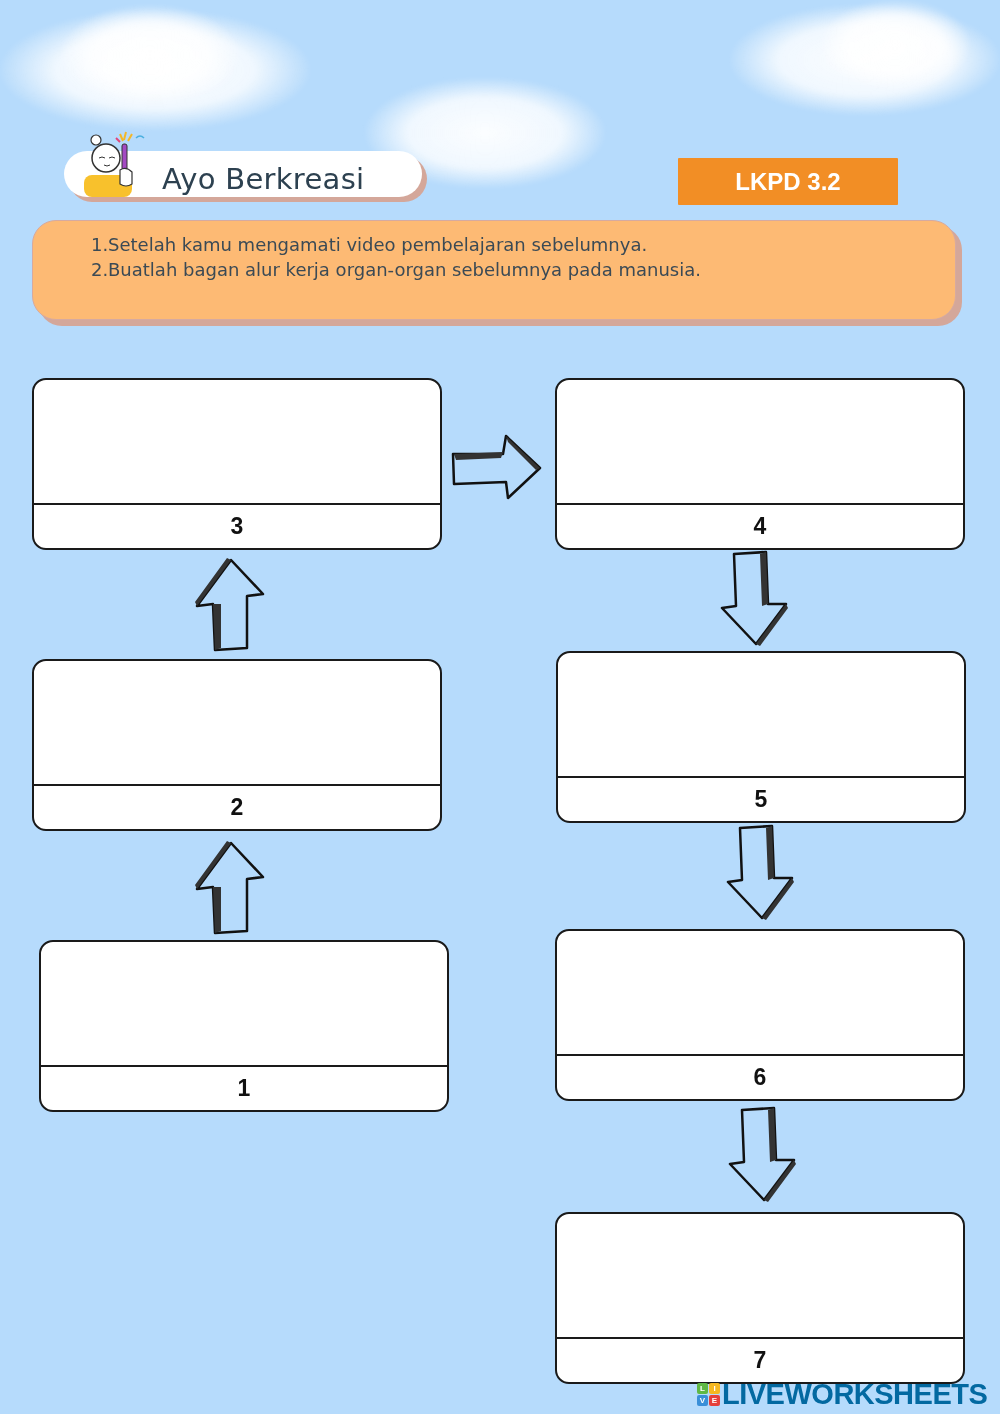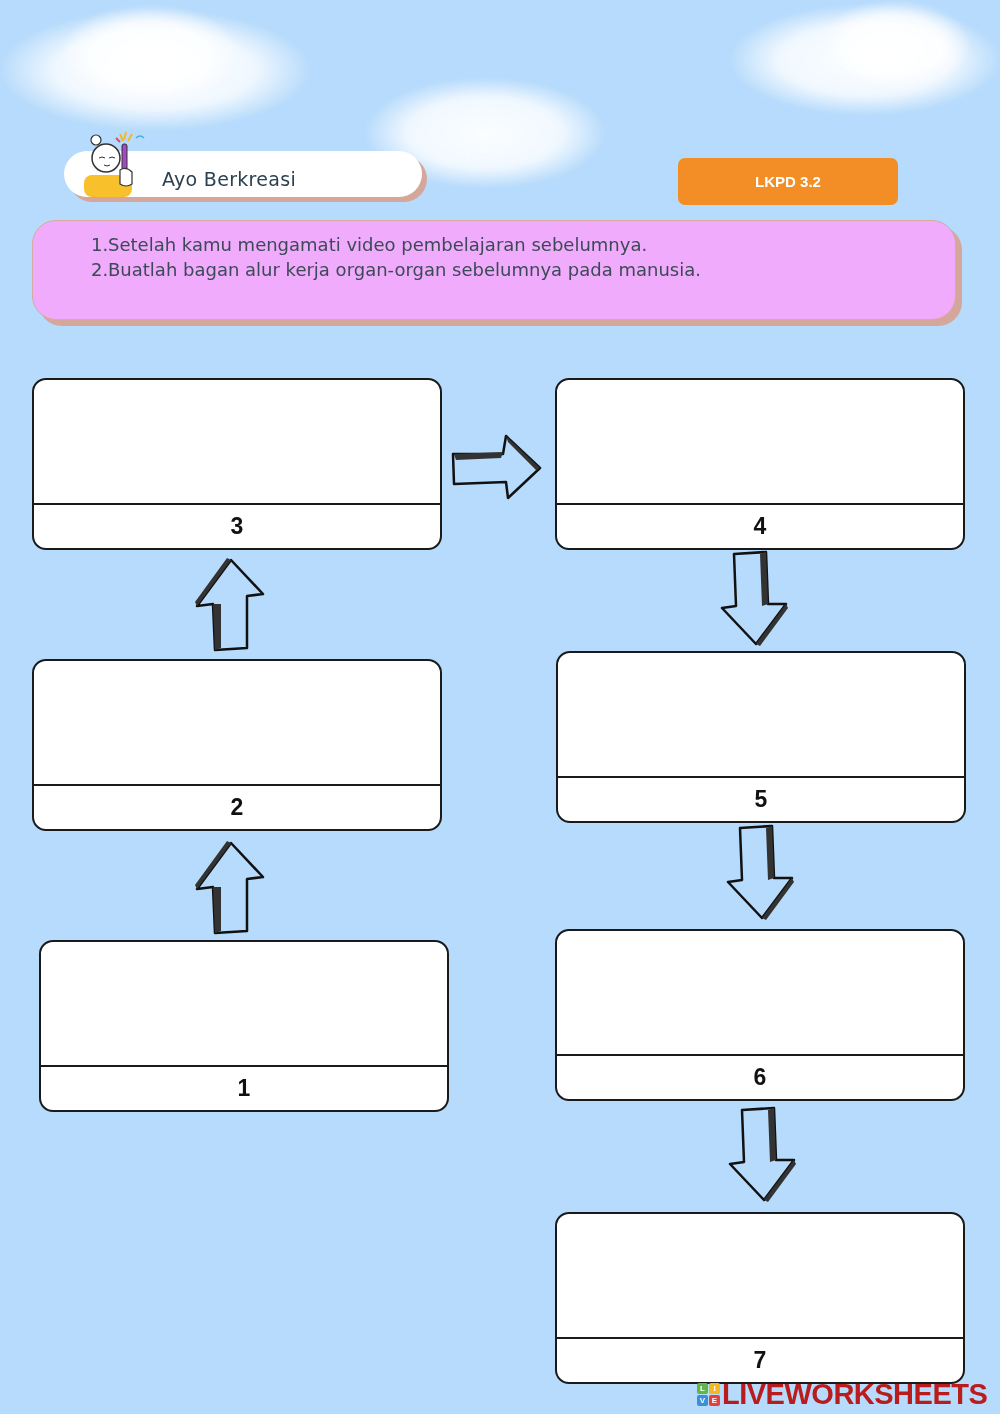--- a/index.html
+++ b/index.html
@@ -8,32 +8,32 @@
     background: #b6dbfc;
     font-family: "Liberation Sans", sans-serif;
   }
   .cloud { position: absolute; border-radius: 50%; background: radial-gradient(ellipse at center, rgba(255,255,255,0.95) 0%, rgba(255,255,255,0.8) 45%, rgba(255,255,255,0) 72%); filter: blur(2px); }
   .header-pill {
     position: absolute; left: 64px; top: 151px; width: 358px; height: 46px;
     background: #ffffff; border-radius: 24px;
     box-shadow: 5px 5px 0 #d4a79a;
   }
   .header-title {
-    position: absolute; left: 162px; top: 168px; font-size: 19px; color: #2d4150;
+    position: absolute; left: 162px; top: 162px; font-size: 29px; color: #2d4150;
     font-family: "DejaVu Sans", sans-serif; letter-spacing: 0.3px;
   }
   .mascot { position: absolute; left: 82px; top: 130px; width: 70px; height: 68px; }
   .badge {
     position: absolute; left: 678px; top: 158px; width: 220px; height: 47px;
-    background: #f28e25; border-radius: 7px; color: #fff;
-    font-weight: bold; font-size: 15px; display: flex; align-items: center; justify-content: center;
+    background: #f28e25; border-radius: 1px; color: #fff;
+    font-weight: bold; font-size: 24px; display: flex; align-items: center; justify-content: center;
   }
   .instructions {
     position: absolute; left: 32px; top: 220px; width: 922px; height: 98px;
-    background: #f0abfc; border-radius: 24px; border: 1.5px solid #d6aaa0;
+    background: #fdba74; border-radius: 24px; border: 1.5px solid #d6aaa0;
     box-shadow: 6px 6px 0 #d4a79a;
   }
   .instructions ol {
     margin: 0; padding: 0; position: absolute; left: 58px; top: 12px;
     font-family: "DejaVu Sans", sans-serif; font-size: 18px; color: #3b4a55; line-height: 24.5px;
     list-style: none;
   }
   .instructions li span.num { display: inline-block; width: 17px; }
   .box {
     position: absolute; width: 408px; height: 170px; background: #fff;
@@ -44,21 +44,21 @@
     position: absolute; left: 0; right: 0; bottom: 0; height: 44px;
     display: flex; align-items: center; justify-content: center;
     font-weight: bold; font-size: 23px; color: #111;
   }
   .arrow { position: absolute; }
   .watermark {
     position: absolute; left: 697px; top: 1378px; display: flex; align-items: center;
   }
   .wm-logo { display: grid; grid-template-columns: 11px 11px; grid-template-rows: 11px 11px; gap: 1px; margin-right: 2px; }
   .wm-logo span { display: flex; align-items: center; justify-content: center; font-size: 8px; font-weight: bold; color: #fff; border-radius: 2px; }
-  .wm-text { font-weight: bold; font-size: 29px; color: #b91c1c; letter-spacing: -0.5px; }
+  .wm-text { font-weight: bold; font-size: 29px; color: #0369a1; letter-spacing: -0.5px; }
 </style>
 </head>
 <body>
 
 <div class="cloud" style="left:0px;top:10px;width:310px;height:120px;"></div>
 <div class="cloud" style="left:60px;top:5px;width:180px;height:100px;"></div>
 <div class="cloud" style="left:365px;top:78px;width:240px;height:110px;"></div>
 <div class="cloud" style="left:730px;top:5px;width:270px;height:110px;"></div>
 <div class="cloud" style="left:820px;top:0px;width:150px;height:90px;"></div>
 

